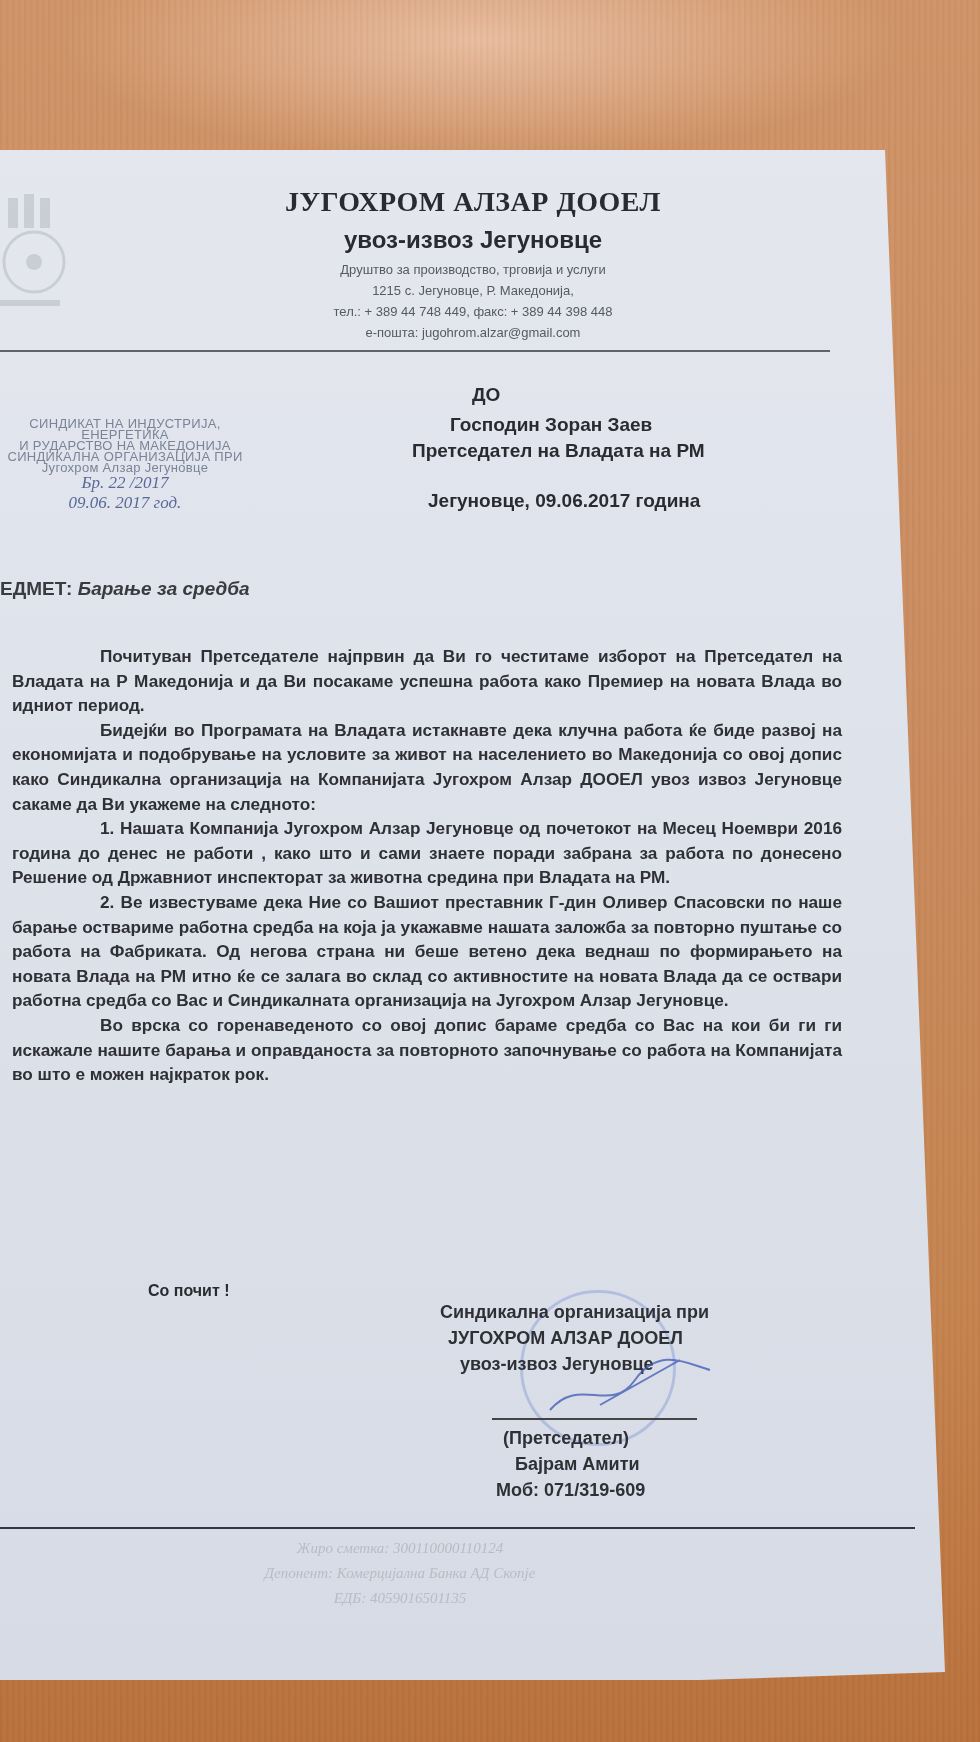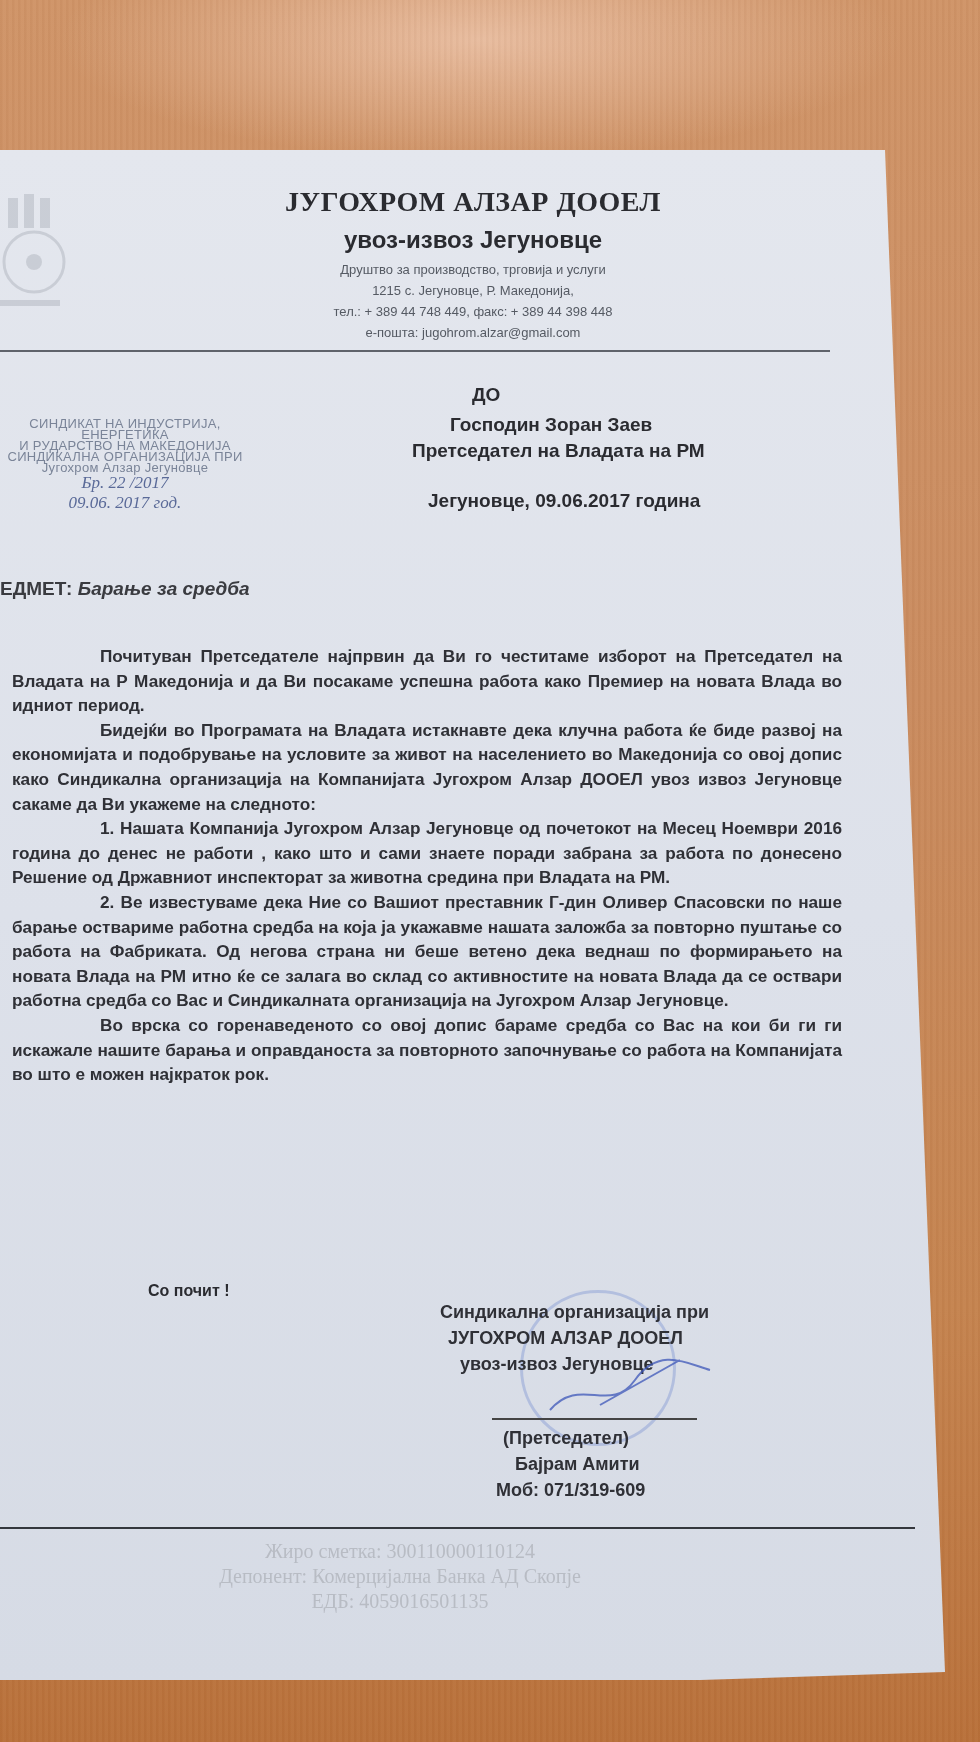--- a/index.html
+++ b/index.html
@@ -66,21 +66,21 @@
   .closing { left: 148px; top: 1282px; font-size: 16px; font-weight: bold; }
   .sig { left: 440px; width: 360px; font-size: 18px; font-weight: bold; color: #2f3036; }
   .sig-stamp {
     left: 520px; top: 1290px; width: 150px; height: 150px; border-radius: 50%;
     border: 3px solid rgba(80,110,200,0.35); opacity: 0.8;
   }
   .sig-scribble { left: 540px; top: 1355px; }
   .sig-rule { left: 492px; top: 1418px; width: 205px; height: 1.5px; background: #444; }
 
   .rule-bottom { left: 0; top: 1527px; width: 915px; height: 2px; background: #34373d; }
-  .footer { left: 150px; width: 500px; text-align: center; font-size: 20px; color: #b8bcc4; font-family: "Liberation Serif", serif; }
+  .footer { left: 150px; width: 500px; text-align: center; font-size: 15px; color: #b8bcc4; font-family: "Liberation Serif", serif; font-style: italic; }
 </style>
 </head>
 <body>
 
 <div class="grain"></div>
 
 <div class="paper"></div>
 
 <div class="abs logo">
   <svg width="85" height="120" viewBox="0 0 85 120">

